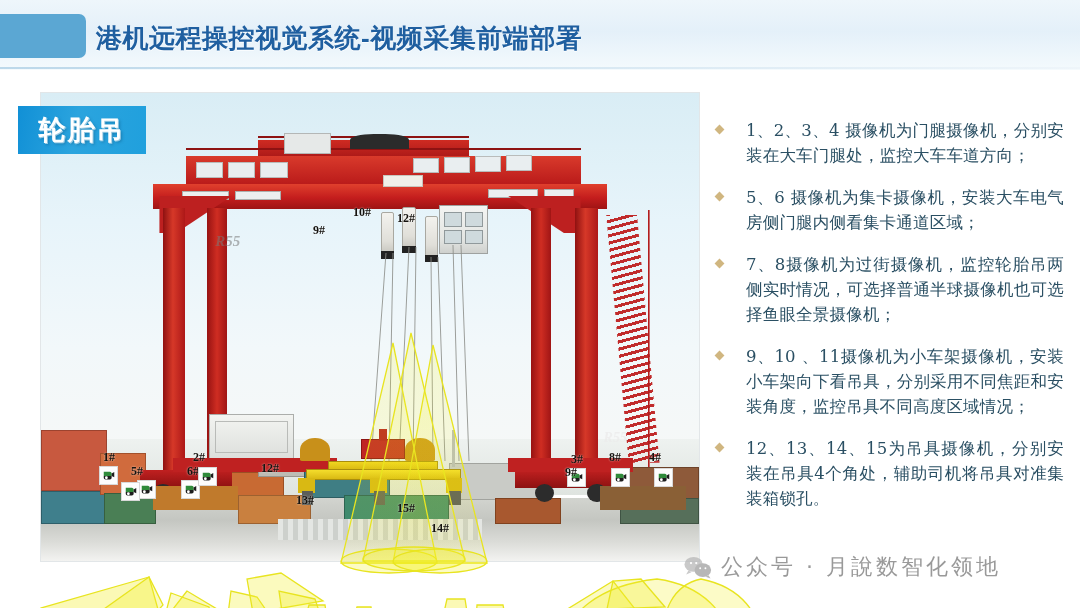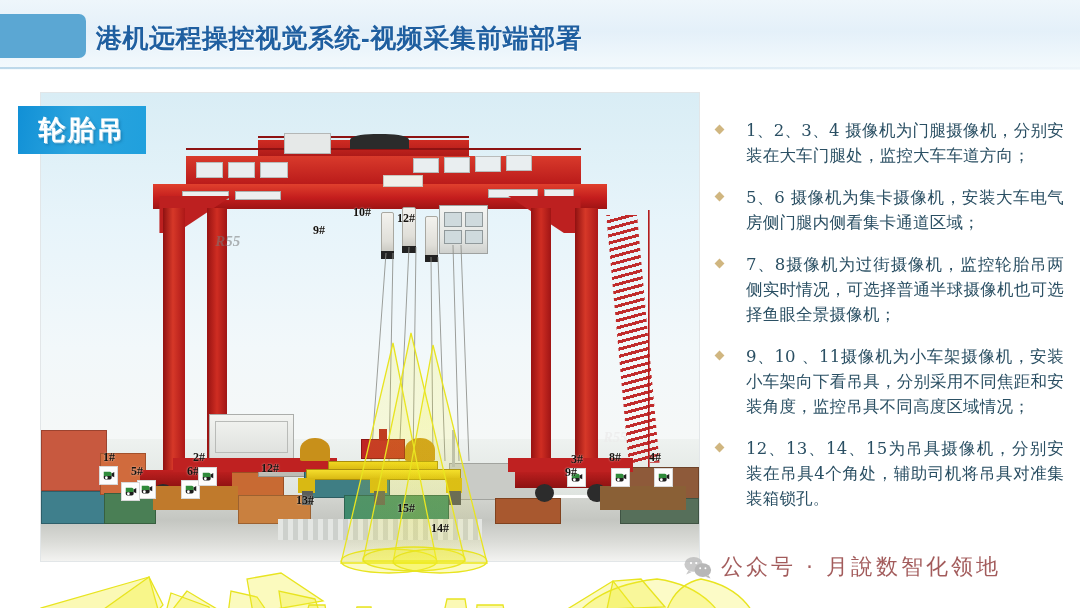--- a/index.html
+++ b/index.html
@@ -216,21 +216,21 @@
 
   
   #watermark {
     position:absolute; left:684px; top:552px;
     display:flex; align-items:center; gap:9px;
     opacity:.72;
   }
   #wm-icon { width:28px; height:24px; position:relative; }
   #wm-text {
     font-family:"DejaVu Sans", sans-serif;
-    font-size:22px; color:#7f1d1d; letter-spacing:3px; white-space:nowrap;
+    font-size:22px; color:#737373; letter-spacing:3px; white-space:nowrap;
   }
 </style>
 </head>
 <body>
 
 <div id="header">
   <div id="header-accent"></div>
   <div id="page-title">港机远程操控视觉系统-视频采集前端部署</div>
   <div id="header-rule"></div>
 </div>

